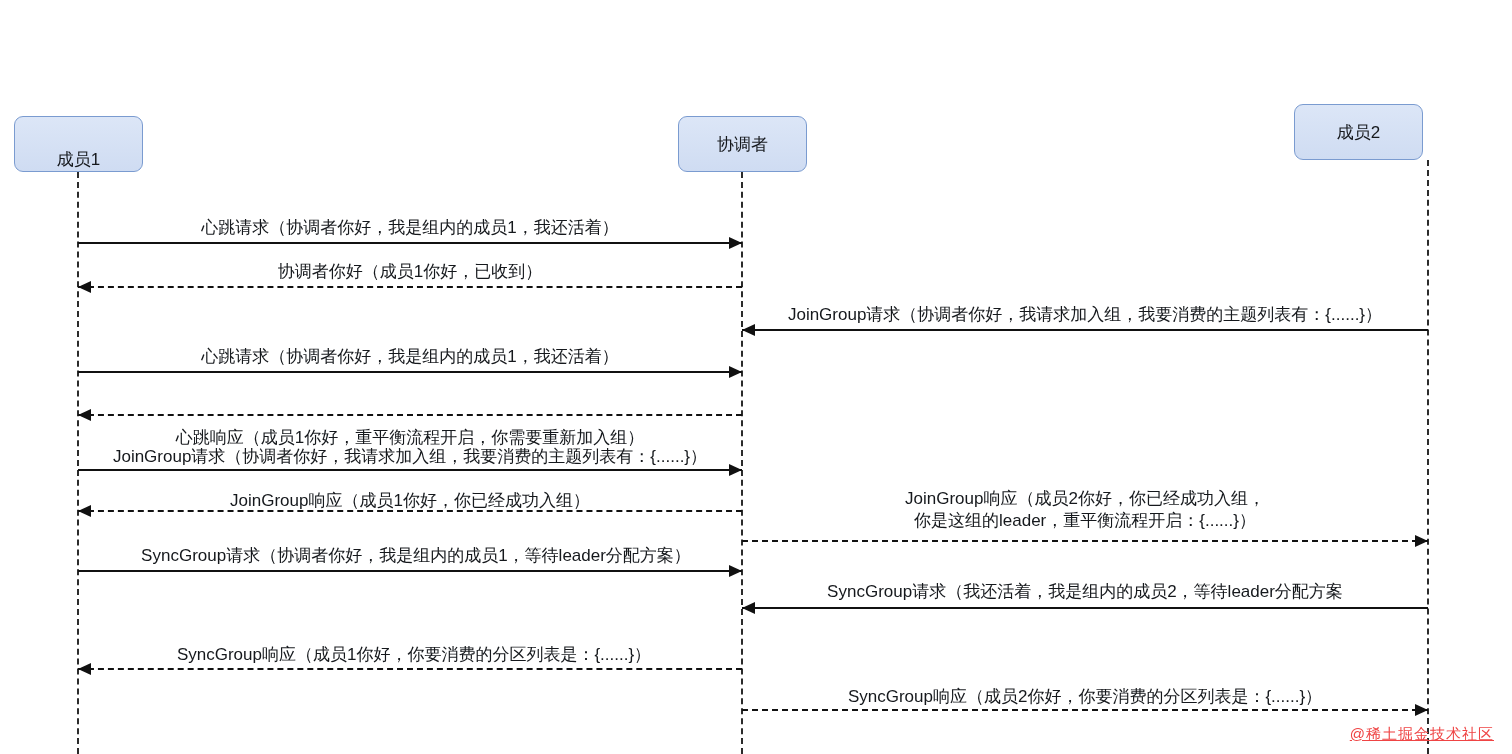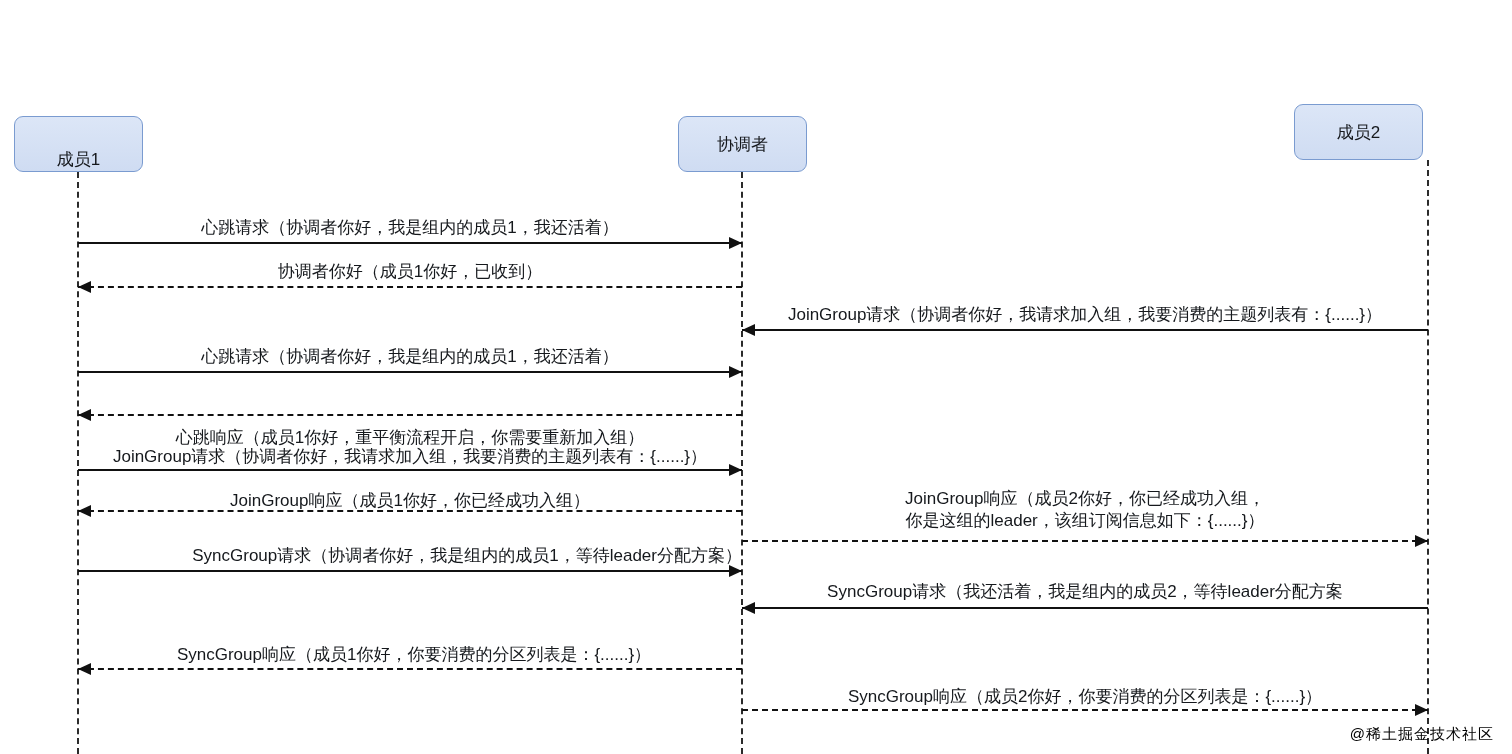--- a/index.html
+++ b/index.html
@@ -80,22 +80,23 @@
     color: #15181c;
     text-align: center;
     white-space: pre-line;
     pointer-events: none;
   }
   #watermark {
     position: absolute;
     right: 18px;
     bottom: 10px;
     font-size: 15px;
-    color: #000000;
+    color: #ef4444;
     letter-spacing: 1px;
+    text-decoration: underline;
   }
 </style>
 </head>
 <body>
 
 <div id="canvas">
 
 
   <div id="lifelines-layer">
       <div class="lifeline" style="left: 77px; top: 172px; height: 582px;"></div>
@@ -135,26 +136,26 @@
       </div>
       <div>
         <div class="msg-line dashed" style="left: 78px; top: 510px; width: 664px;"></div>
         <div class="arrow-head left" style="top: 505px; left: 78px;"></div>
         <div class="msg-label" style="left: 78px; width: 664px; top: 490px;">JoinGroup响应（成员1你好，你已经成功入组）</div>
       </div>
       <div>
         <div class="msg-line dashed" style="left: 742px; top: 540px; width: 686px;"></div>
         <div class="arrow-head right" style="top: 535px; left: 1415px;"></div>
         <div class="msg-label" style="left: 742px; width: 686px; top: 488px;">JoinGroup响应（成员2你好，你已经成功入组，
-你是这组的leader，该组订阅信息如下：{......}）</div>
+你是这组的leader，重平衡流程开启：{......}）</div>
       </div>
       <div>
         <div class="msg-line" style="left: 78px; top: 570px; width: 664px;"></div>
         <div class="arrow-head right" style="top: 565px; left: 729px;"></div>
-        <div class="msg-label" style="left: 78px; width: 664px; top: 545px; text-align: right;">SyncGroup请求（协调者你好，我是组内的成员1，等待leader分配方案）</div>
+        <div class="msg-label" style="left: 84px; width: 664px; top: 545px;">SyncGroup请求（协调者你好，我是组内的成员1，等待leader分配方案）</div>
       </div>
       <div>
         <div class="msg-line" style="left: 742px; top: 607px; width: 686px;"></div>
         <div class="arrow-head left" style="top: 602px; left: 742px;"></div>
         <div class="msg-label" style="left: 742px; width: 686px; top: 581px;">SyncGroup请求（我还活着，我是组内的成员2，等待leader分配方案</div>
       </div>
       <div>
         <div class="msg-line dashed" style="left: 78px; top: 668px; width: 664px;"></div>
         <div class="arrow-head left" style="top: 663px; left: 78px;"></div>
         <div class="msg-label" style="left: 82px; width: 664px; top: 644px;">SyncGroup响应（成员1你好，你要消费的分区列表是：{......}）</div>

